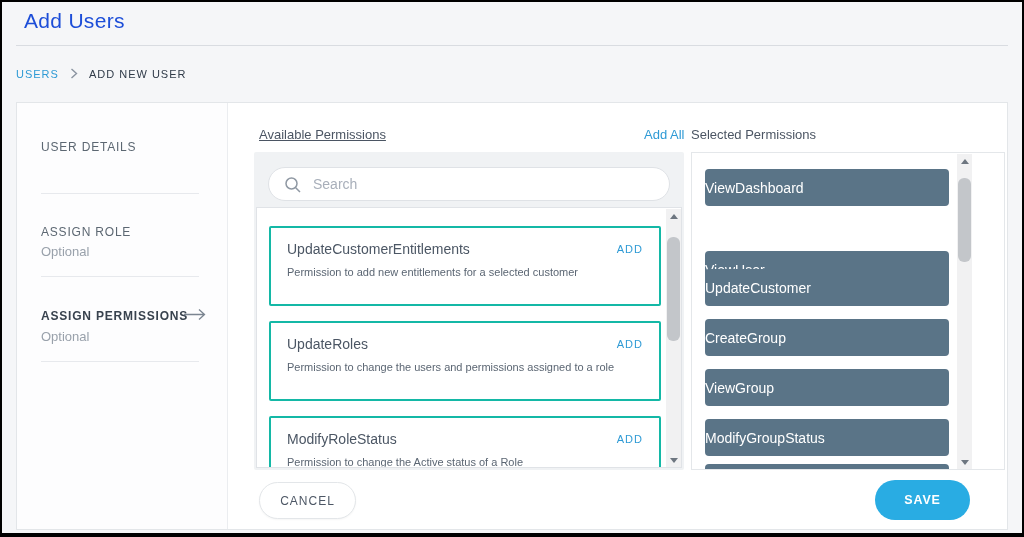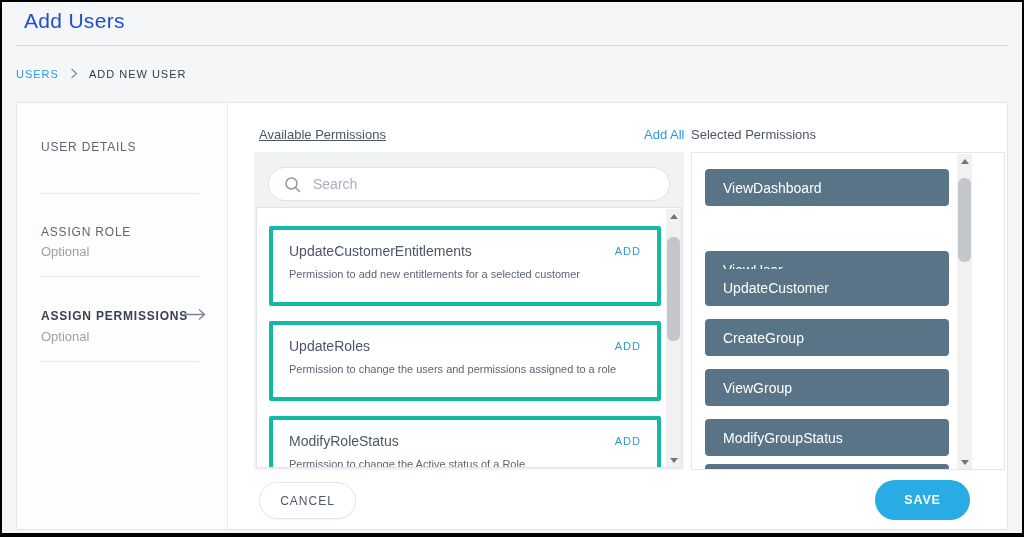--- a/index.html
+++ b/index.html
@@ -34,38 +34,38 @@
   .search-box { position:absolute; left:14px; top:15px; width:402px; height:34px; background:#fff;
                 border:1px solid #dfe2e6; border-radius:17px; display:flex; align-items:center; }
   .search-icon { position:absolute; left:15px; top:8px; }
   .search-input { border:none; outline:none; background:transparent; width:100%; height:100%;
                   padding-left:44px; font-size:14px; color:#4b5664; font-family:inherit; }
   .search-input::placeholder { color:#a8afba; }
 
   .avail-list { position:absolute; left:2px; top:55px; width:426px; height:261px; background:#fff;
                 border:1px solid #e0e3e7; overflow:hidden; }
   .perm-card { position:absolute; left:12px; width:392px; height:80px; background:#fff;
-               border:4px solid #14b8a6; border-radius:2px; padding:13px 16px; }
+               border:2px solid #14b8a6; border-radius:2px; padding:13px 16px; }
   .perm-row { display:flex; justify-content:space-between; align-items:flex-start; }
   .perm-name { font-size:14px; color:#4b5664; }
   .add-link { font-size:11px; letter-spacing:1px; color:#2e9ad5; cursor:pointer; padding-top:2px; }
   .perm-desc { margin-top:8px; font-size:11px; color:#5b6673; line-height:1.45; width:330px; }
 
   
   .sb { position:absolute; width:15px; background:#f1f1f2; }
   .sb-arrow { position:absolute; left:0; width:15px; height:15px; display:flex; align-items:center; justify-content:center; cursor:pointer; }
   .tri-up { width:0; height:0; border-left:4px solid transparent; border-right:4px solid transparent; border-bottom:5px solid #6d7680; }
   .tri-down { width:0; height:0; border-left:4px solid transparent; border-right:4px solid transparent; border-top:5px solid #6d7680; }
   .sb-thumb { position:absolute; left:1px; width:13px; background:#c3c6ca; border-radius:6px; cursor:grab; }
 
   
   .sel-panel { position:absolute; left:674px; top:49px; width:314px; height:318px; background:#fff;
                border:1px solid #e4e7ea; overflow:hidden; }
   .chip { position:absolute; left:13px; width:244px; height:37px; background:#5a7487; border-radius:4px;
-          color:#fff; font-size:14px; display:flex; align-items:center; padding-left:18px; cursor:pointer; }
+          color:#fff; font-size:14px; display:flex; align-items:center; cursor:pointer; }
 
   
   .btn-cancel { position:absolute; left:242px; top:379px; width:97px; height:37px; border-radius:18.5px;
                 background:#fff; border:1px solid #e3e6e9; box-shadow:0 1px 2px rgba(0,0,0,.04);
                 font-size:12px; letter-spacing:1px; color:#4d5765; font-family:inherit; cursor:pointer; }
   .btn-save { position:absolute; left:858px; top:377px; width:95px; height:40px; border-radius:20px;
               background:#29ace3; border:none; font-size:12.5px; letter-spacing:.8px; color:#fff;
               font-weight:bold; font-family:inherit; cursor:pointer; }
 </style>
 </head>

